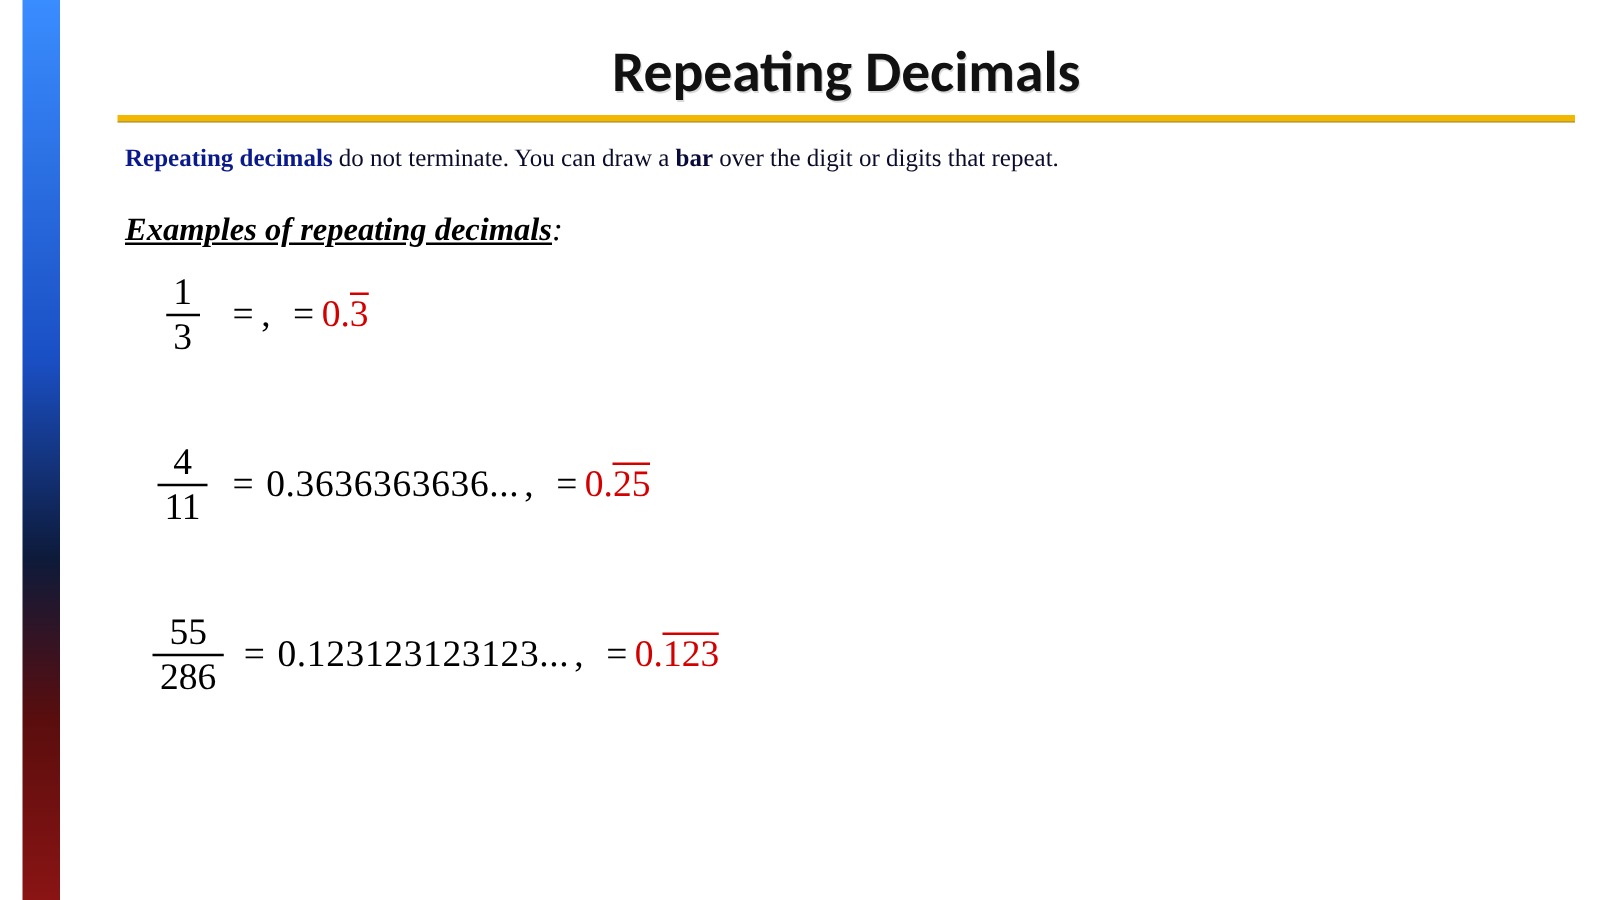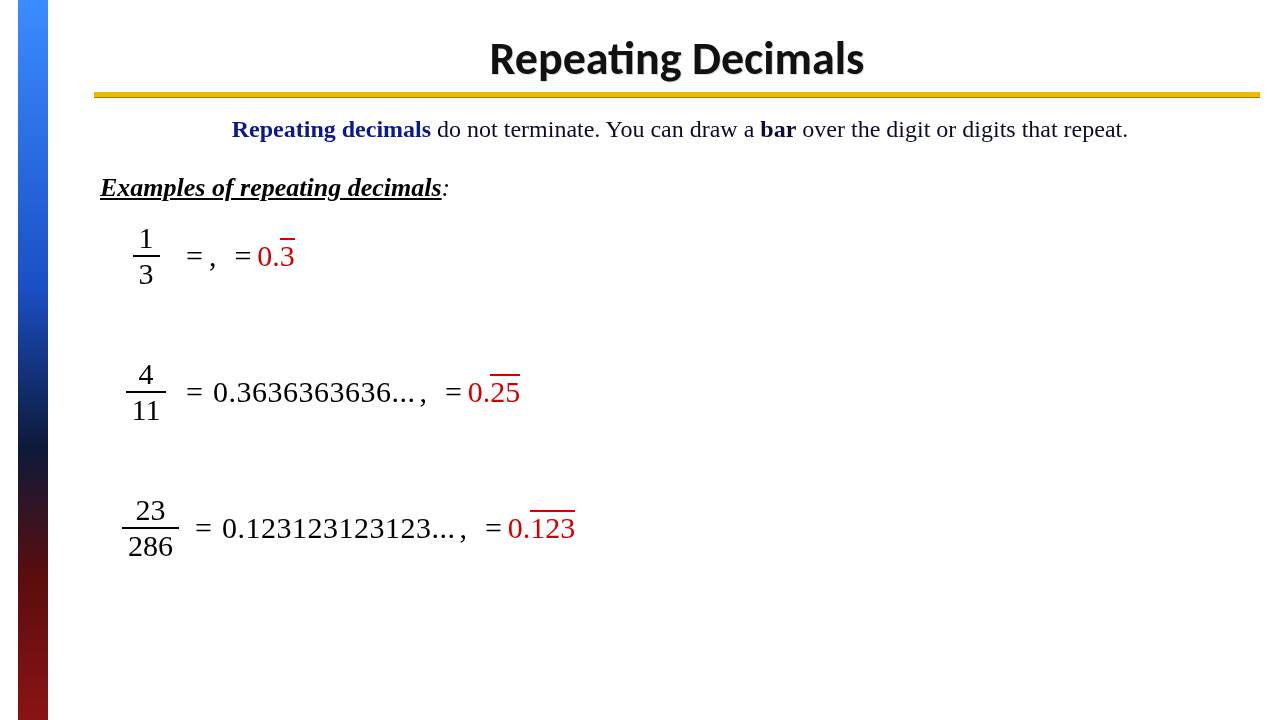--- a/index.html
+++ b/index.html
@@ -42,24 +42,23 @@
     color: #111;
     text-shadow: 1px 1px 0 rgba(0,0,0,0.15);
   }
   .hr {
     height: 0;
     border-top: 5px solid #f2b800;
     border-bottom: 1px solid #a87f00;
     margin: 0 0 18px 0;
   }
   .intro {
-    font-size: 24px;
+    font-size: 20px;
     color: #0b0b2b;
     margin: 14px 0 8px 6px;
-    text-align: center;
   }
   .intro .keyword1 { color: #0a1a8a; font-weight: 700; }
   .intro .keyword2 { color: #0a0a3a; font-weight: 700; }
   .subhead {
     font-size: 26px;
     margin: 30px 0 20px 6px;
     font-style: italic;
   }
   .subhead span {
     font-weight: 700;
@@ -164,21 +163,21 @@
         <span class="comma">,</span>
       <span class="eq">=</span>
       <span class="notation red">
         <span>0.</span>
           <span class="barred"><span class="bar"></span><span>25</span></span>
       </span>
     </div>
 
     <div class="example-row">
       <span class="fraction">
-        <span class="num">23</span>
+        <span class="num">55</span>
         <span class="den">286</span>
       </span>
       <span class="eq">=</span>
       <span class="decimal">0.123123123123...</span>
         <span class="comma">,</span>
       <span class="eq">=</span>
       <span class="notation red">
         <span>0.</span>
           <span class="barred"><span class="bar"></span><span>123</span></span>
       </span>

